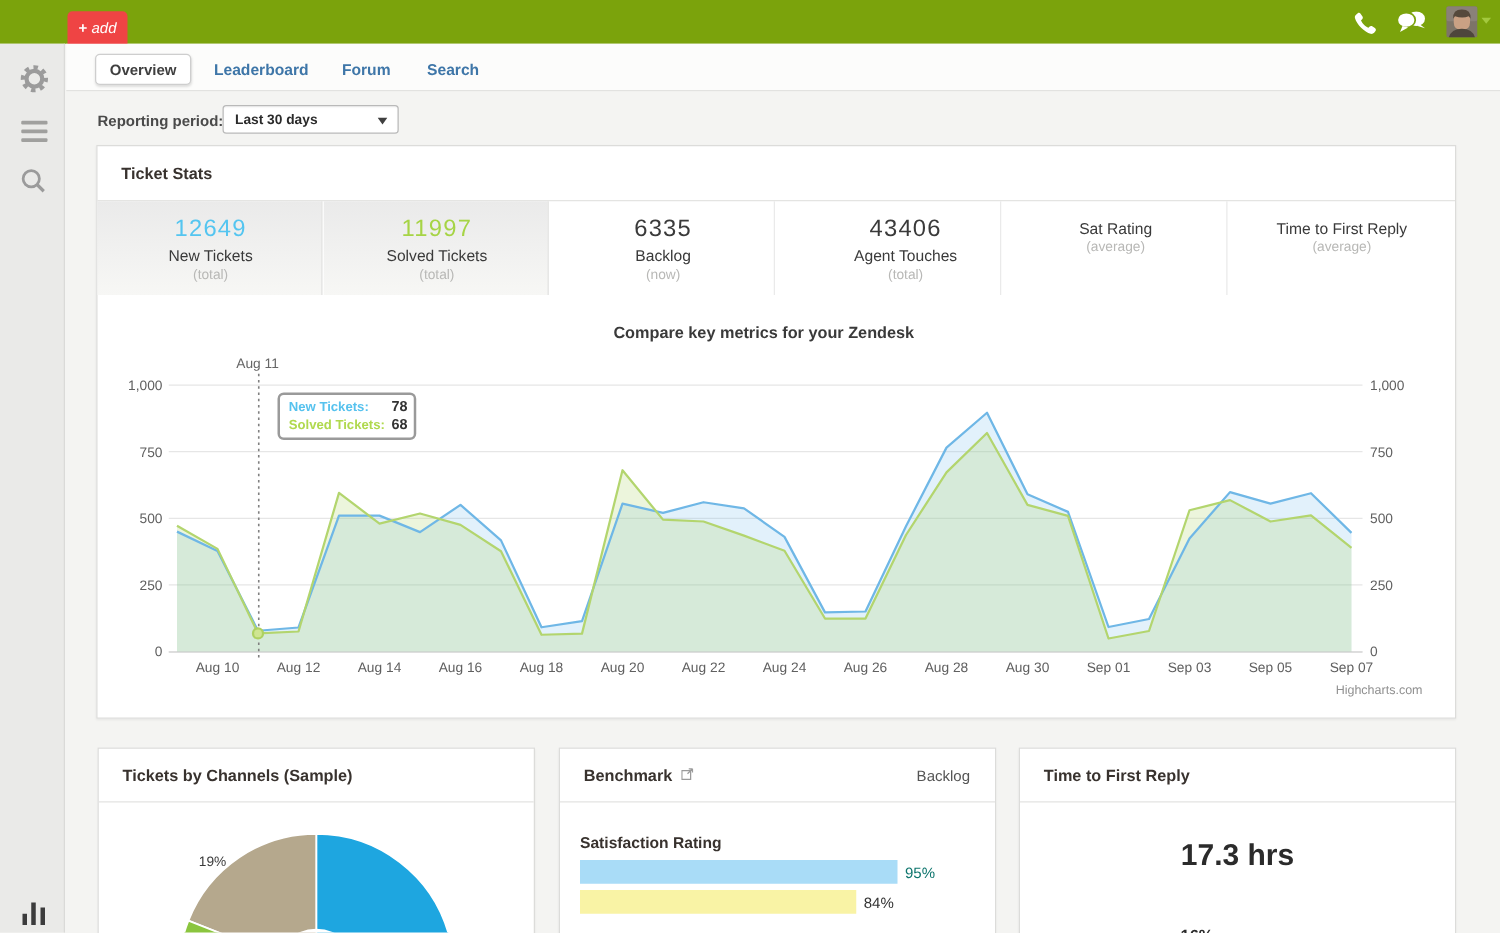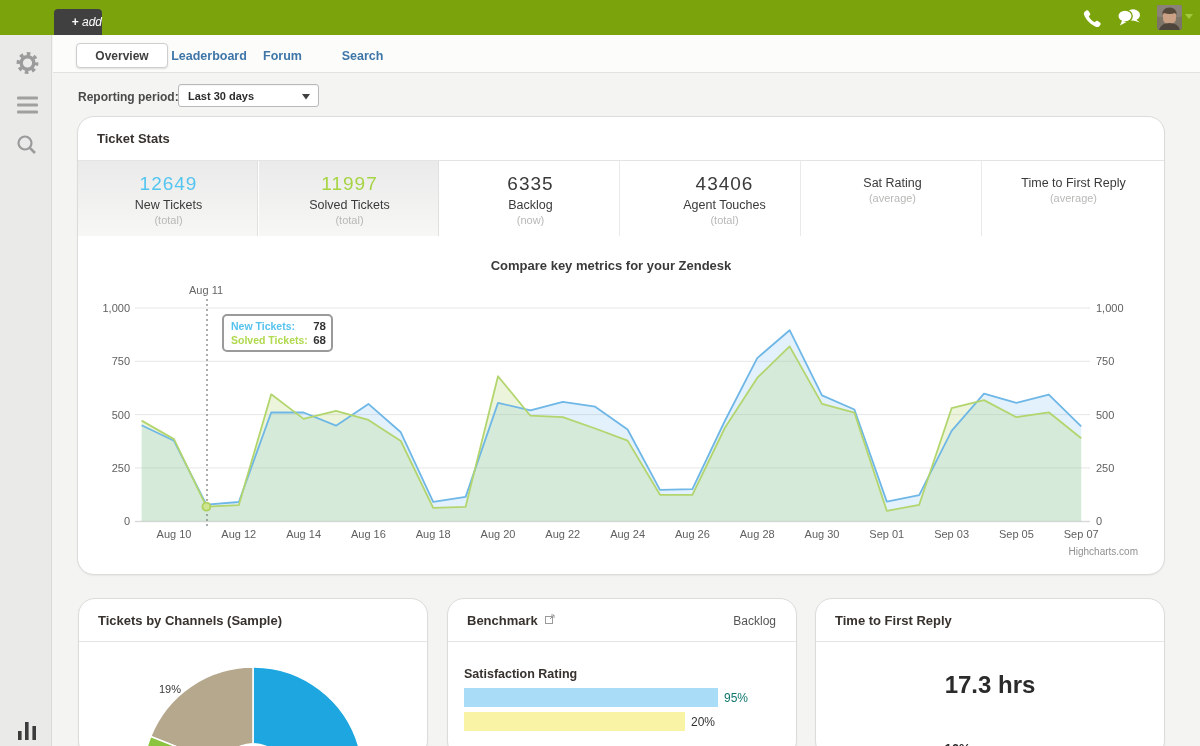--- a/index.html
+++ b/index.html
@@ -1,25 +1,25 @@
 <!DOCTYPE html>
 <html><head><meta charset="utf-8">
 <style>
 * { margin:0; padding:0; box-sizing:border-box; }
 html,body { width:1200px; height:746px; overflow:hidden; font-family:"Liberation Sans", sans-serif; background:#f4f4f2; }
 .abs { position:absolute; }
 .ax { font:11px "Liberation Sans",sans-serif; fill:#606060; }
-.panel { position:absolute; background:#fff; border:1px solid #dcdcda; border-radius:17px; box-shadow:0 1px 2px rgba(0,0,0,0.06); }
+.panel { position:absolute; background:#fff; border:1px solid #dcdcda; border-radius:0; box-shadow:0 1px 2px rgba(0,0,0,0.06); }
 .phead { position:absolute; left:0; right:0; top:0; height:43px; border-bottom:1px solid #e4e4e2; }
 .ptitle { position:absolute; left:19px; top:14px; font-size:13px; font-weight:bold; color:#38322e; }
 </style></head>
 <body>
 
 <div class="abs" style="left:0;top:0;width:1200px;height:35px;background:#7ba30c;"></div>
-<div class="abs" style="left:54px;top:9px;width:48px;height:40px;background:#404040;border-radius:4px 4px 0 0;text-align:right;">
+<div class="abs" style="left:54px;top:9px;width:48px;height:40px;background:#ef4444;border-radius:4px 4px 0 0;text-align:center;">
   <span style="color:#fff;font-size:12px;font-style:italic;line-height:26px;"><b style="font-style:normal;">+</b> add</span>
 </div>
 
 <svg class="abs" style="left:1082px;top:9px;" width="20" height="20" viewBox="0 0 20 20">
   <path d="M4.2,1.6 C5,1 6,1.2 6.6,2.1 L8,4.2 C8.5,5 8.3,5.9 7.6,6.5 L6.8,7.2 C7.3,8.5 8.2,9.8 9.2,10.8 C10.2,11.8 11.5,12.7 12.8,13.2 L13.5,12.4 C14.1,11.7 15,11.5 15.8,12 L17.9,13.4 C18.8,14 19,15 18.4,15.8 L17.3,17.2 C16.6,18 15.5,18.3 14.5,18 C12,17.2 9.3,15.5 6.9,13.1 C4.5,10.7 2.8,8 2,5.5 C1.7,4.5 2,3.4 2.8,2.7 Z" fill="#fff"></path>
 </svg>
 
 <svg class="abs" style="left:1117px;top:9px;" width="24" height="17" viewBox="0 0 24 17">
   <ellipse cx="16" cy="6" rx="7" ry="5.8" fill="#fff"></ellipse>
   <path d="M19,10.5 L23,13.5 L16.5,11.5 Z" fill="#fff"></path>
@@ -54,25 +54,25 @@
     <line x1="29.8" y1="147.8" x2="35" y2="153" stroke="#9b9b9b" stroke-width="2.6"></line>
   </g>
   <g fill="#3c3c3c" transform="translate(0,-35)">
     <rect x="18" y="731" width="3.6" height="9"></rect>
     <rect x="25" y="722" width="3.6" height="18"></rect>
     <rect x="32.4" y="726" width="3.6" height="14"></rect>
   </g>
 </svg>
 
 <div class="abs" style="left:53px;top:35px;width:1147px;height:38px;background:#fcfcfb;border-bottom:1px solid #e2e2e0;"></div>
-<div class="abs" style="left:76px;top:43px;width:92px;height:25px;background:#fff;border:1px solid #cecece;border-radius:4px;box-shadow:0 1px 2px rgba(0,0,0,0.12);text-align:center;">
+<div class="abs" style="left:76px;top:43px;width:77px;height:25px;background:#fff;border:1px solid #cecece;border-radius:4px;box-shadow:0 1px 2px rgba(0,0,0,0.12);text-align:center;">
   <span style="font-size:12px;font-weight:bold;color:#3f3f3f;line-height:24px;">Overview</span>
 </div>
 <div class="abs" style="left:170px;top:49px;width:78px;text-align:center;font-size:12.5px;font-weight:bold;color:#3e76a8;">Leaderboard</div>
-<div class="abs" style="left:263px;top:49px;width:60px;text-align:left;font-size:12.5px;font-weight:bold;color:#3e76a8;">Forum</div>
+<div class="abs" style="left:263px;top:49px;width:60px;text-align:center;font-size:12.5px;font-weight:bold;color:#3e76a8;">Forum</div>
 <div class="abs" style="left:335px;top:49px;width:55px;text-align:center;font-size:12.5px;font-weight:bold;color:#3e76a8;">Search</div>
 
 <div class="abs" style="left:78px;top:90px;font-size:12px;font-weight:bold;color:#4a4a4a;">Reporting period:</div>
 <div class="abs" style="left:178px;top:84px;width:141px;height:23px;background:#fff;border:1px solid #b9b9b9;border-radius:3px;box-shadow:inset 0 1px 1px rgba(0,0,0,0.05);">
   <span style="position:absolute;left:9px;top:5px;font-size:11px;font-weight:bold;color:#2b2b2b;">Last 30 days</span>
   <svg style="position:absolute;right:8px;top:9px;" width="8" height="6" viewBox="0 0 8 6">
       <path d="M0,0 L8,0 L4,5.5 Z" fill="#3f3f3f"></path>
     </svg>
 </div>
 
@@ -191,21 +191,21 @@
   <div class="ptitle">Benchmark</div>
   <svg style="position:absolute;left:97px;top:15px;" width="10" height="10" viewBox="0 0 10 10">
     <rect x="0.5" y="2.5" width="7" height="7" fill="none" stroke="#9a9a9a" stroke-width="1"></rect>
     <path d="M5,5 L9,1 M9,1 L6,1 M9,1 L9,4" stroke="#9a9a9a" stroke-width="1" fill="none"></path>
   </svg>
   <div style="position:absolute;right:20px;top:15px;font-size:12px;color:#555;">Backlog</div>
   <div style="position:absolute;left:16px;top:68px;font-size:12.5px;font-weight:bold;color:#38322e;">Satisfaction Rating</div>
   <div style="position:absolute;left:16px;top:89px;width:254px;height:19px;background:#a9dcf7;"></div>
   <div style="position:absolute;left:276px;top:92px;font-size:12px;color:#0f766e;">95%</div>
   <div style="position:absolute;left:16px;top:113px;width:221px;height:19px;background:#f9f3a5;"></div>
-  <div style="position:absolute;left:243px;top:116px;font-size:12px;color:#333;">20%</div>
+  <div style="position:absolute;left:243px;top:116px;font-size:12px;color:#333;">84%</div>
 </div>
 
 <div class="panel" style="left:815px;top:598px;width:350px;height:160px;">
   <div class="phead"></div>
   <div class="ptitle">Time to First Reply</div>
   <div style="position:absolute;left:0;top:72px;width:100%;text-align:center;font-size:24px;font-weight:bold;color:#2b2b2b;">17.3 hrs</div>
   <div style="position:absolute;left:0;top:142px;width:283px;text-align:center;font-size:13px;font-weight:bold;color:#2b2b2b;">16%</div>
 </div>
 
 </body></html>

